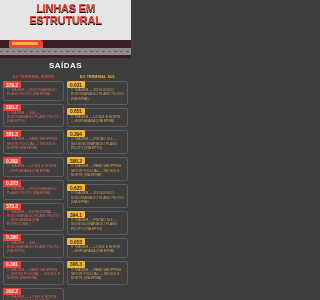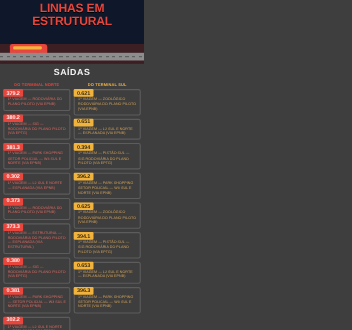--- a/index.html
+++ b/index.html
@@ -8,21 +8,21 @@
     background:#3e3e3e;
     font-family:"Liberation Sans", sans-serif;
     overflow:hidden;
     position:relative;
   }
 
   
   .header {
     position:relative;
     height:40px;
-    background:#0f172a;
+    background:#e5e5e5;
     overflow:hidden;
   }
   .header-title {
     position:absolute;
     top:3px; left:0; right:0;
     text-align:center;
     color:#e8453c;
     font-weight:bold;
     font-size:11px;
     line-height:11.5px;

